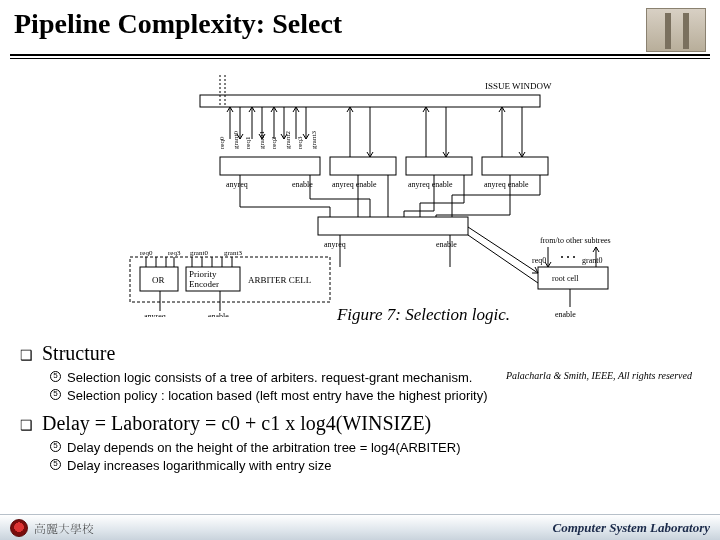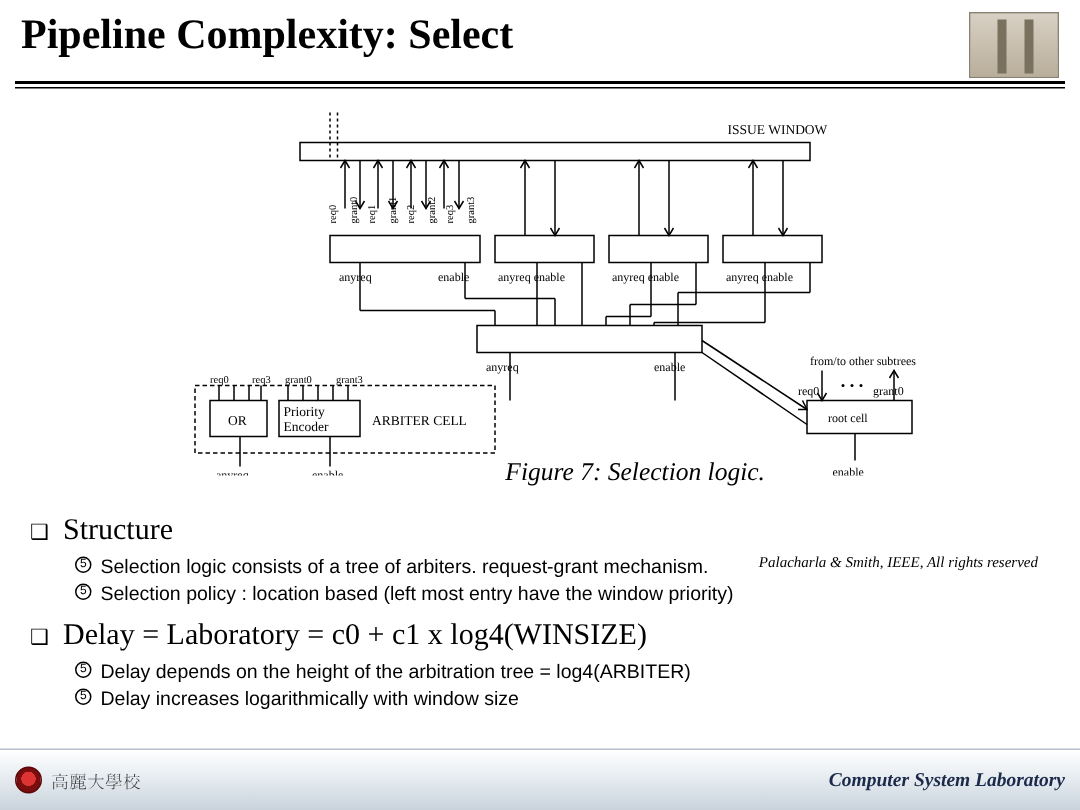--- a/index.html
+++ b/index.html
@@ -67,21 +67,21 @@
   }
   .circ {
     width: 11px; height: 11px; flex-shrink: 0;
     border: 1.2px solid #000; border-radius: 50%;
     display: inline-flex; align-items: center; justify-content: center;
     font-size: 8px; font-family: Arial; margin-top: 2px;
   }
 
   .footer {
     position: absolute; left: 0; right: 0; bottom: 0;
-    height: 41px; display: flex; align-items: center; justify-content: space-between;
+    height: 26px; display: flex; align-items: center; justify-content: space-between;
     padding: 0 10px;
     background: linear-gradient(#fff, #dfe6ec 60%, #c9d3dc);
     border-top: 1px solid #b7c0c9;
   }
   .footer-left { display: flex; align-items: center; gap: 6px; }
   .ku-logo {
     width: 18px; height: 18px; border-radius: 50%;
     background: radial-gradient(circle at 50% 45%, #d33 0 40%, #7a0d0d 41% 100%);
     border: 1px solid #5a0808;
   }
@@ -271,38 +271,38 @@
         <span class="q-bullet">❑</span>
         <span class="sect-title">Structure</span>
       </div>
       <ul class="sub">
         <li>
           <span class="circ">5</span>
           <span>Selection logic consists of a tree of arbiters. request-grant mechanism.</span>
         </li>
         <li>
           <span class="circ">5</span>
-          <span>Selection policy : location based (left most entry have the window priority)</span>
+          <span>Selection policy : location based (left most entry have the highest priority)</span>
         </li>
       </ul>
     </div>
 
     <div class="sect">
       <div class="sect-head">
         <span class="q-bullet">❑</span>
         <span class="sect-title eq">Delay = Laboratory = c0 + c1  x  log4(WINSIZE)</span>
       </div>
       <ul class="sub">
         <li>
           <span class="circ">5</span>
           <span>Delay depends on the height of the arbitration tree = log4(ARBITER)</span>
         </li>
         <li>
           <span class="circ">5</span>
-          <span>Delay increases logarithmically with window size</span>
+          <span>Delay increases logarithmically with entry size</span>
         </li>
       </ul>
     </div>
 
   </div>
 
   <div class="footer">
     <div class="footer-left">
       <div class="ku-logo"></div>
       <span class="ku-text">高麗大學校</span>

